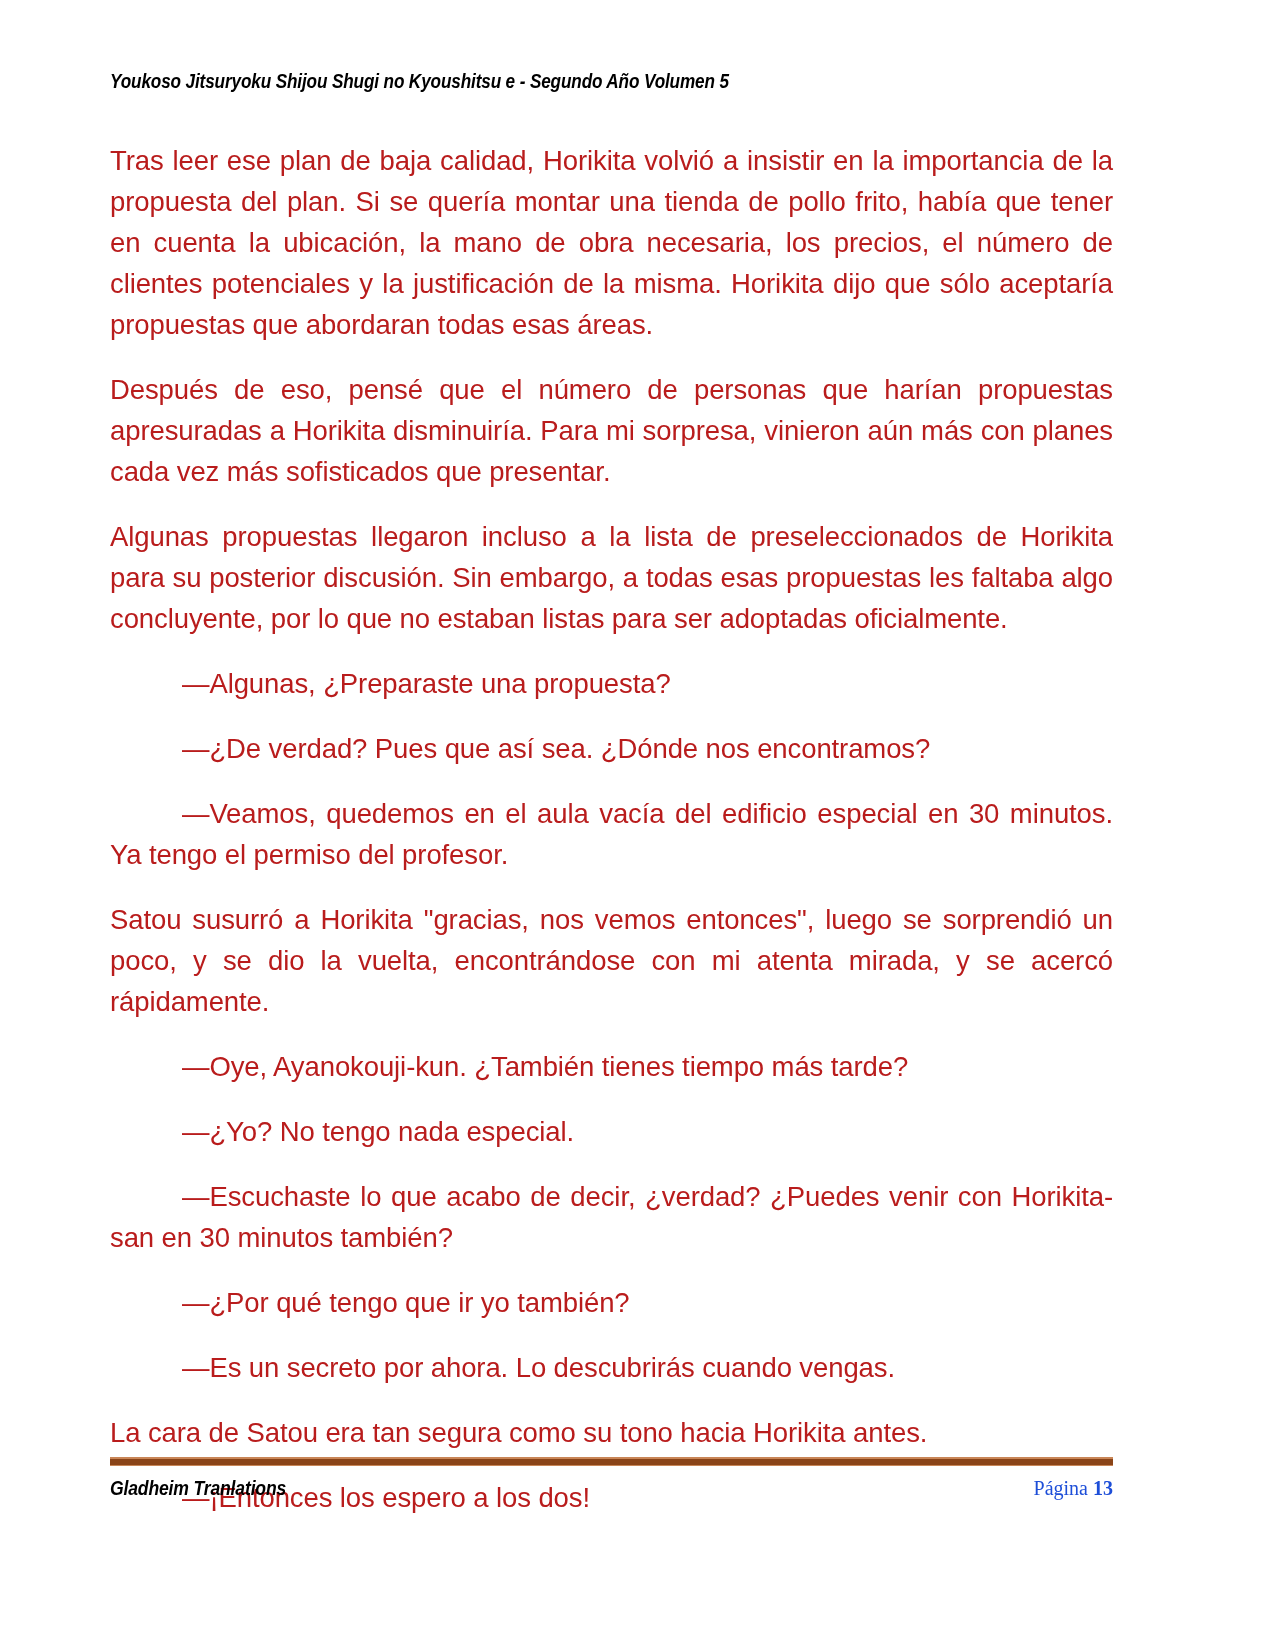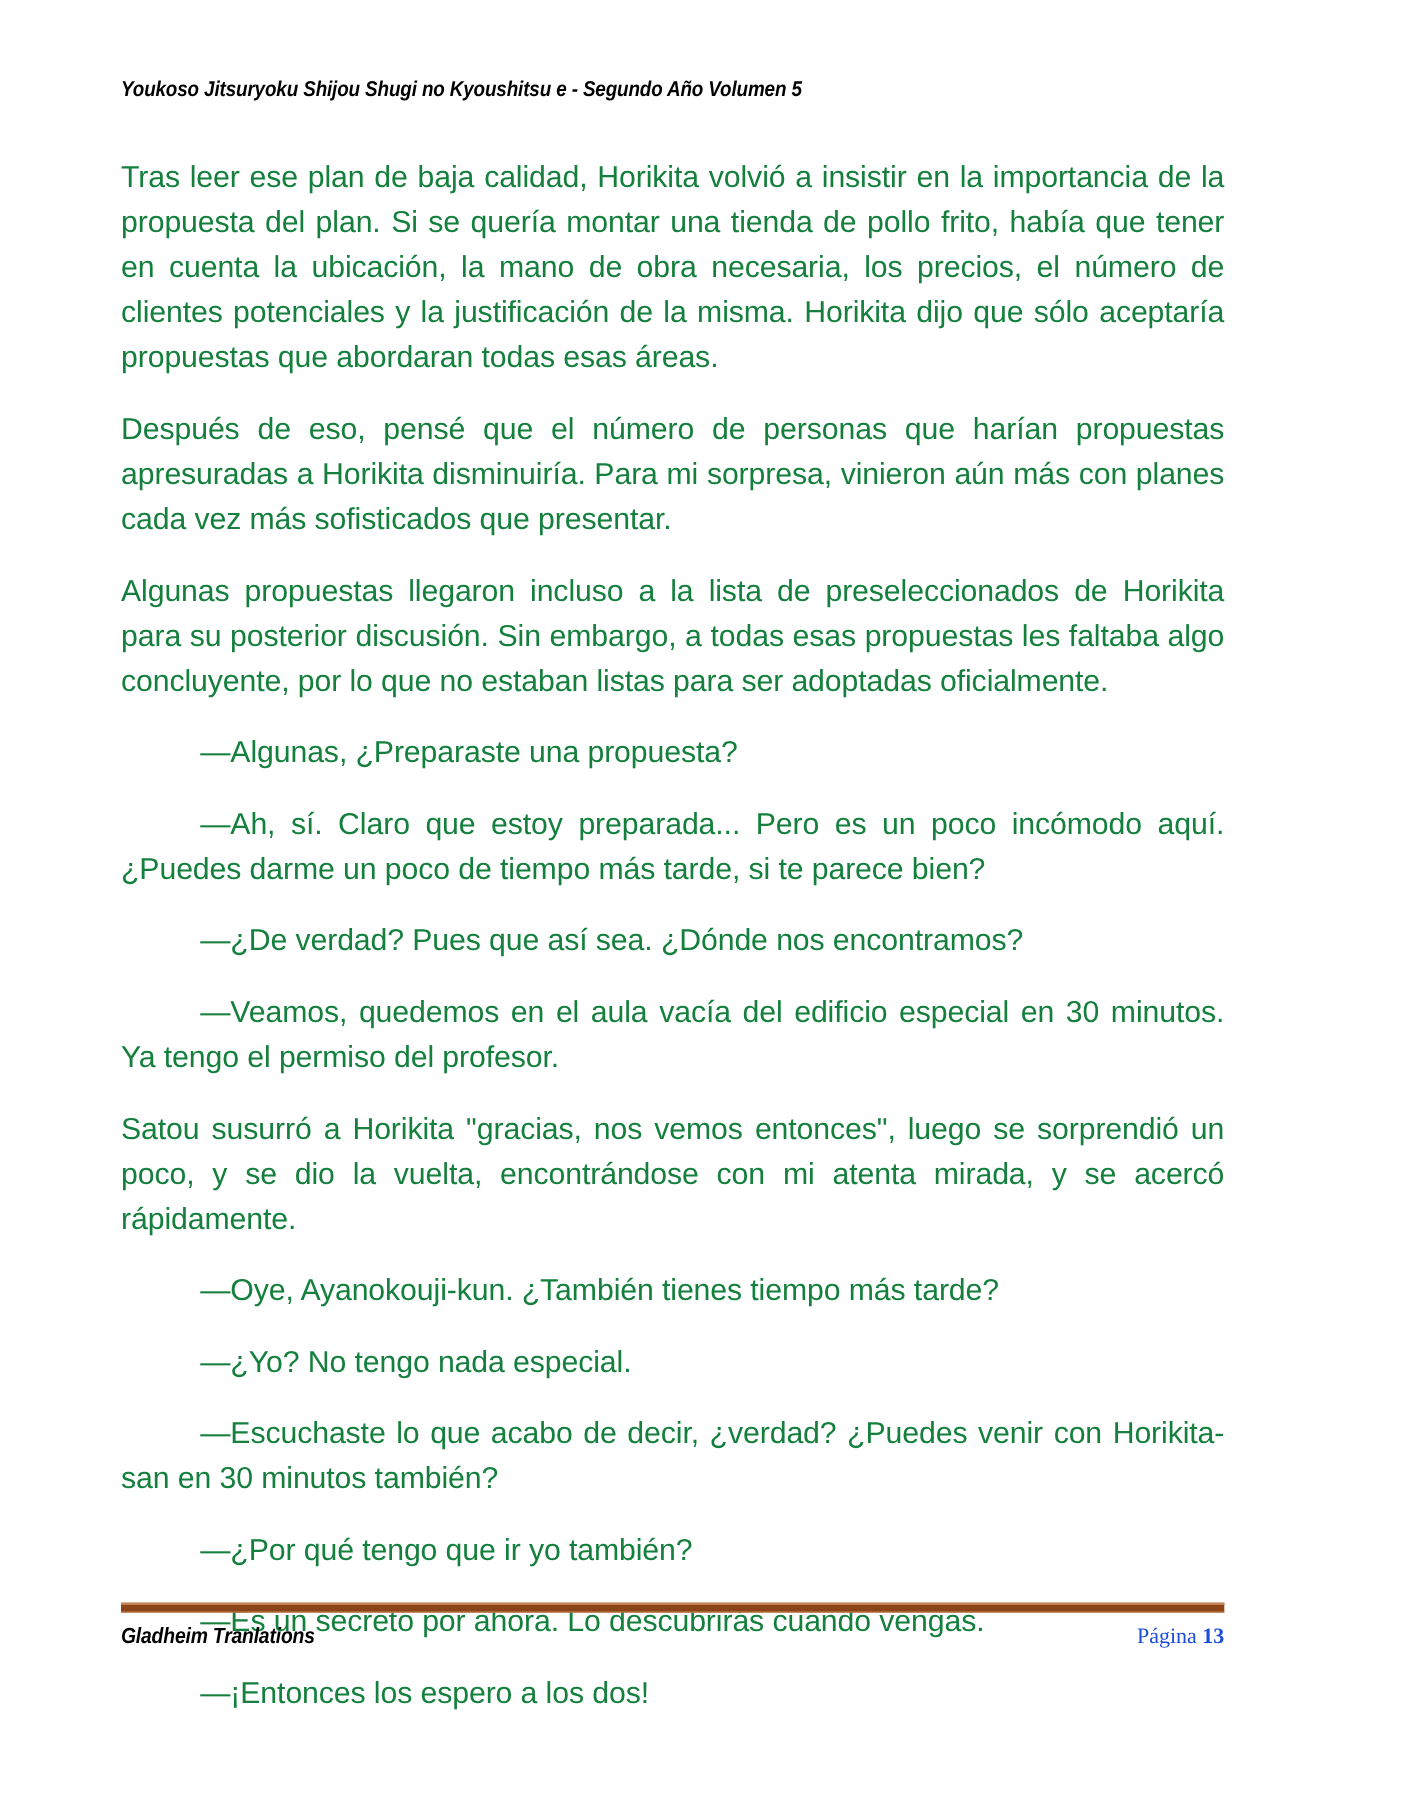--- a/index.html
+++ b/index.html
@@ -50,21 +50,21 @@
     width: 1003px;
   }
   p.para {
     margin: 0 0 24px 0;
     font-size: 27.5px;
     line-height: 41px;
     text-align: justify;
     text-justify: inter-word;
     letter-spacing: -0.1px;
     word-spacing: 0px;
-    color: #15803d;
+    color: #b91c1c;
   }
   p.para.dialogue {
     text-indent: 72px;
   }
   p.para.last {
     margin-bottom: 0;
   }
   
   .footer {
     position: absolute;
@@ -115,29 +115,29 @@
 <div class="page">
   <div class="content">
 
     <div class="header">Youkoso Jitsuryoku Shijou Shugi no Kyoushitsu e - Segundo Año Volumen 5</div>
 
     <div class="body-block">
         <p class="para">Tras leer ese plan de baja calidad, Horikita volvió a insistir en la importancia de la propuesta del plan. Si se quería montar una tienda de pollo frito, había que tener en cuenta la ubicación, la mano de obra necesaria, los precios, el número de clientes potenciales y la justificación de la misma. Horikita dijo que sólo aceptaría propuestas que abordaran todas esas áreas.</p>
         <p class="para">Después de eso, pensé que el número de personas que harían propuestas apresuradas a Horikita disminuiría. Para mi sorpresa, vinieron aún más con planes cada vez más sofisticados que presentar.</p>
         <p class="para">Algunas propuestas llegaron incluso a la lista de preseleccionados de Horikita para su posterior discusión. Sin embargo, a todas esas propuestas les faltaba algo concluyente, por lo que no estaban listas para ser adoptadas oficialmente.</p>
         <p class="para dialogue">—Algunas, ¿Preparaste una propuesta?</p>
-        <p class="para dialogue">—Ah, sí. Claro que estoy preparada... Pero es un poco incómodo aquí. ¿Puedes darme un poco de tiempo más tarde, si te parece bien?</p>
         <p class="para dialogue">—¿De verdad? Pues que así sea. ¿Dónde nos encontramos?</p>
         <p class="para dialogue">—Veamos, quedemos en el aula vacía del edificio especial en 30 minutos. Ya tengo el permiso del profesor.</p>
         <p class="para">Satou susurró a Horikita "gracias, nos vemos entonces", luego se sorprendió un poco, y se dio la vuelta, encontrándose con mi atenta mirada, y se acercó rápidamente.</p>
         <p class="para dialogue">—Oye, Ayanokouji-kun. ¿También tienes tiempo más tarde?</p>
         <p class="para dialogue">—¿Yo? No tengo nada especial.</p>
         <p class="para dialogue">—Escuchaste lo que acabo de decir, ¿verdad? ¿Puedes venir con Horikita-san en 30 minutos también?</p>
         <p class="para dialogue">—¿Por qué tengo que ir yo también?</p>
         <p class="para dialogue">—Es un secreto por ahora. Lo descubrirás cuando vengas.</p>
+        <p class="para">La cara de Satou era tan segura como su tono hacia Horikita antes.</p>
         <p class="para dialogue last">—¡Entonces los espero a los dos!</p>
       </div>
 
   </div>
 
   <div class="footer">
     <div class="footer-rule" style="background: rgb(138, 68, 24); border-top-color: rgb(201, 134, 87); border-bottom-color: rgb(201, 134, 87);"></div>
     <div class="footer-row">
       <div class="footer-left">Gladheim Tranlations</div>
       <div class="footer-right">

